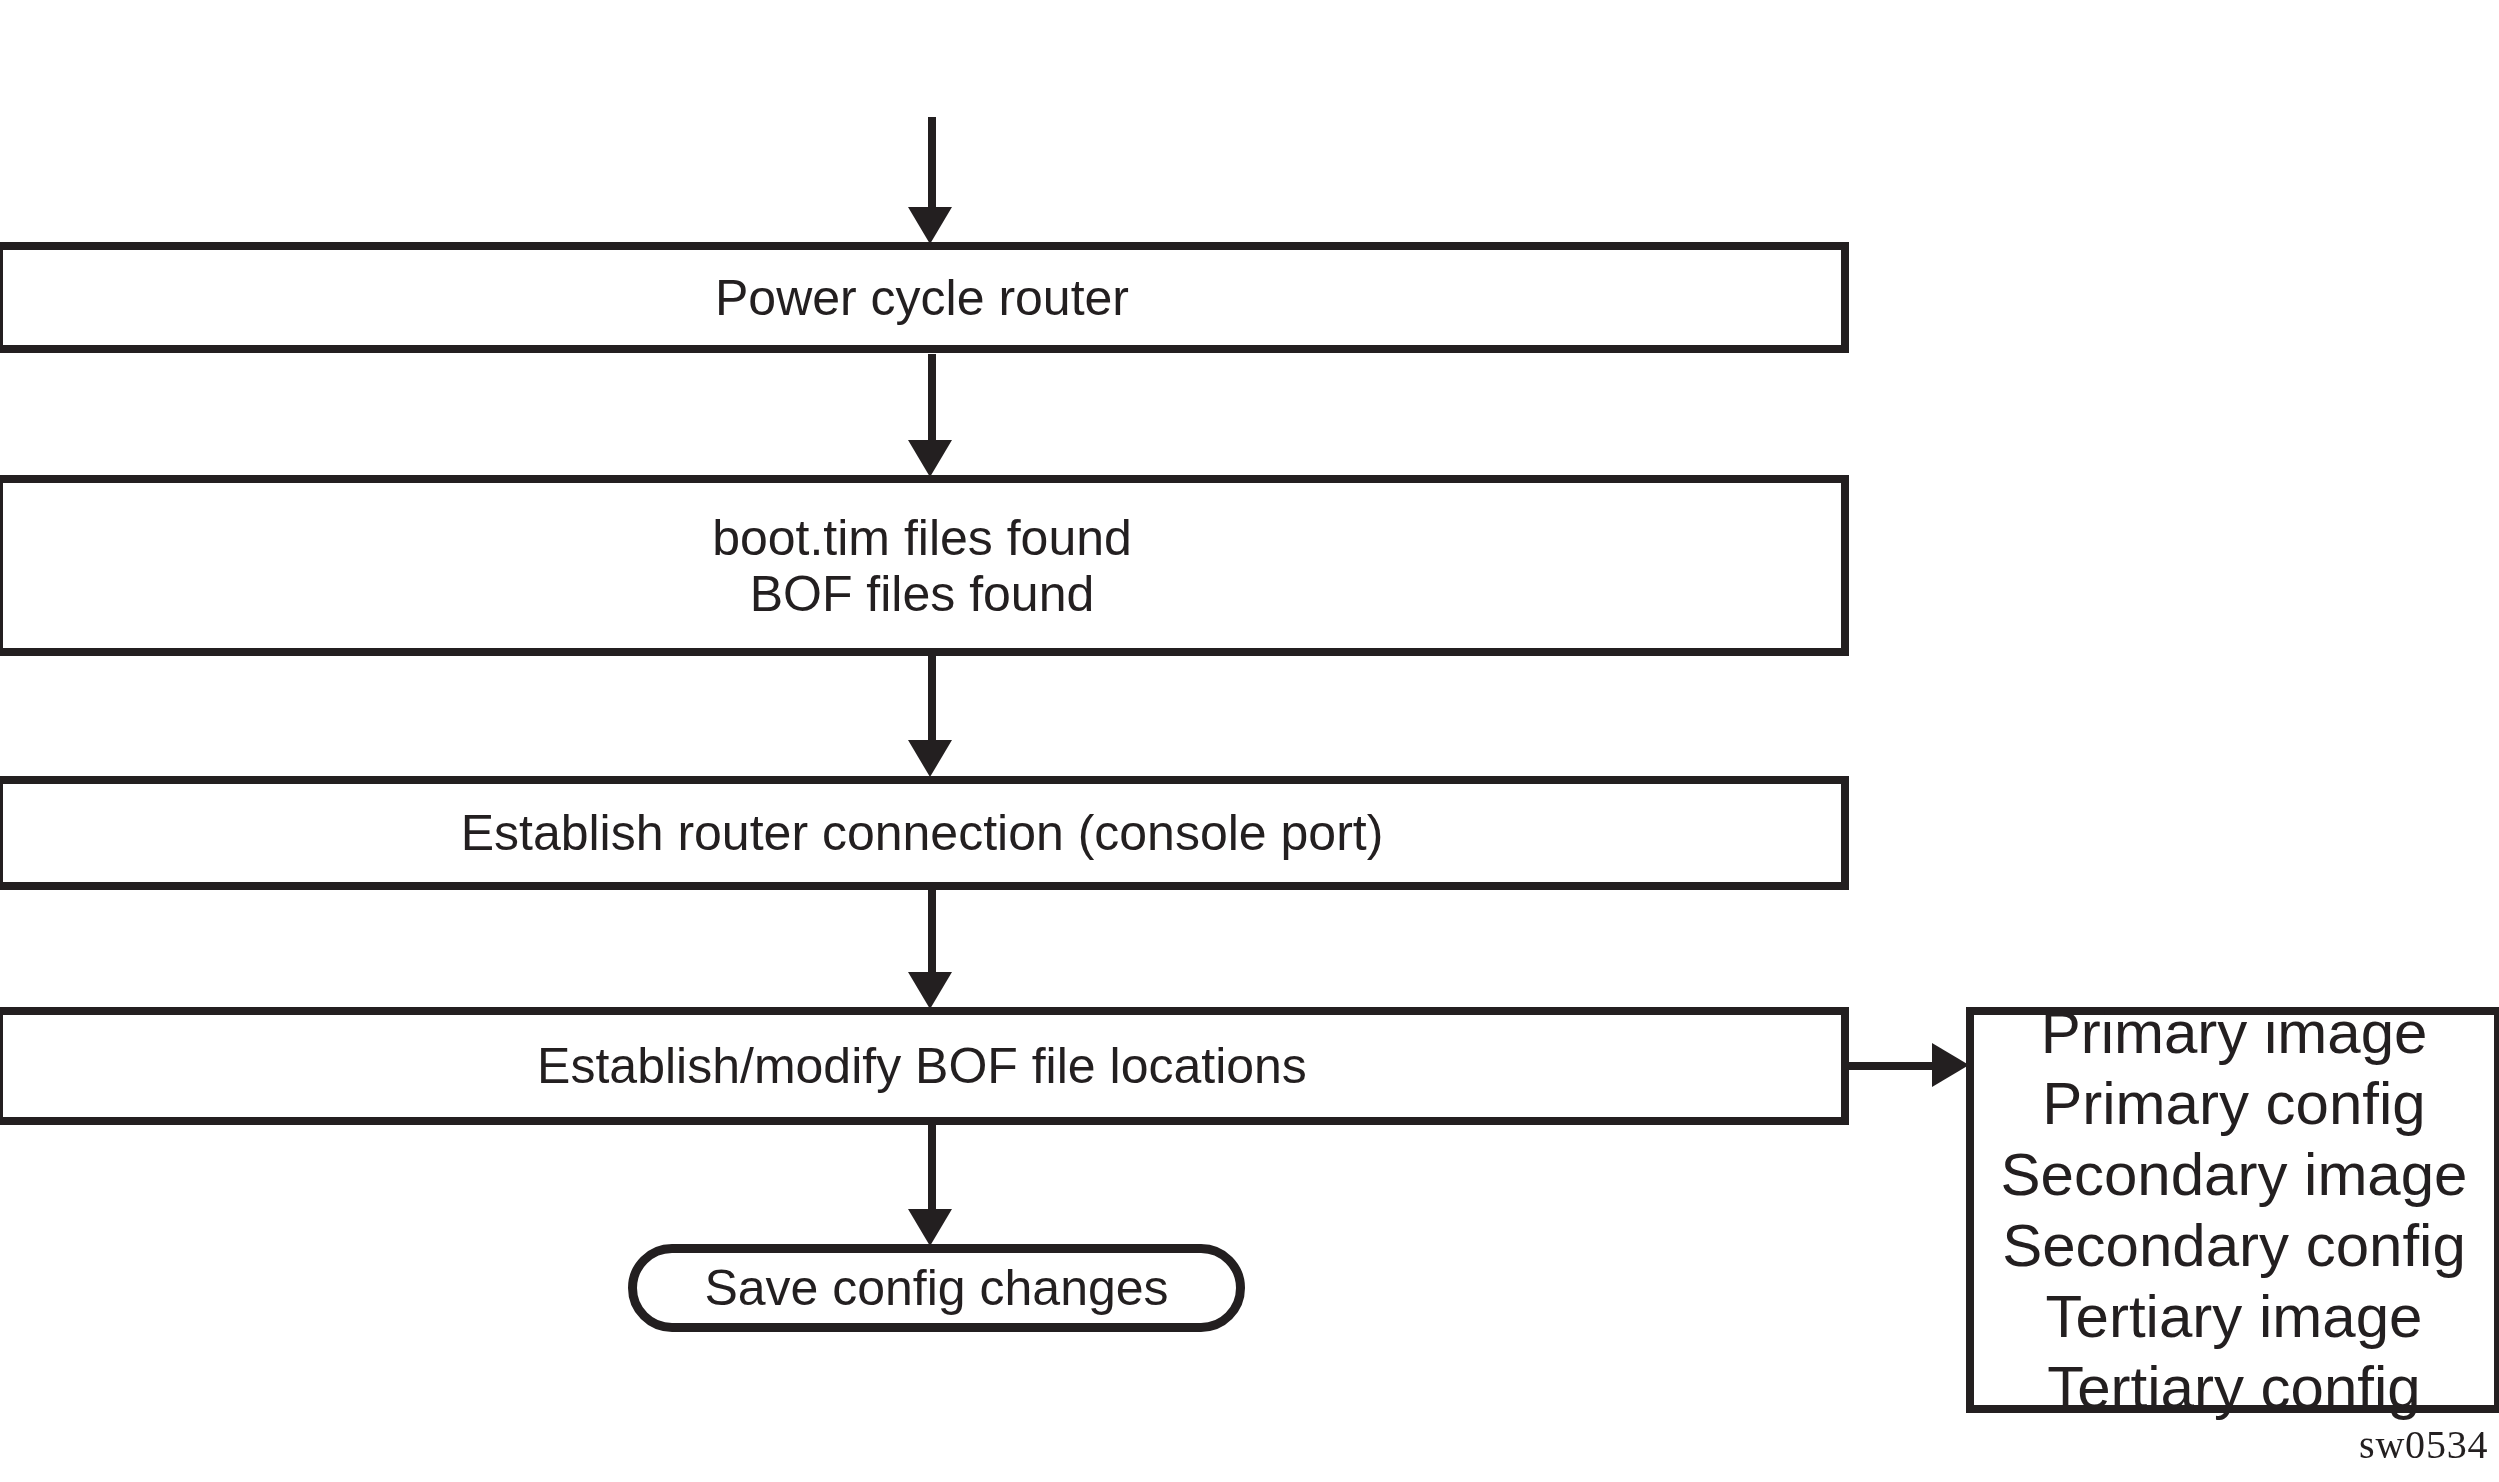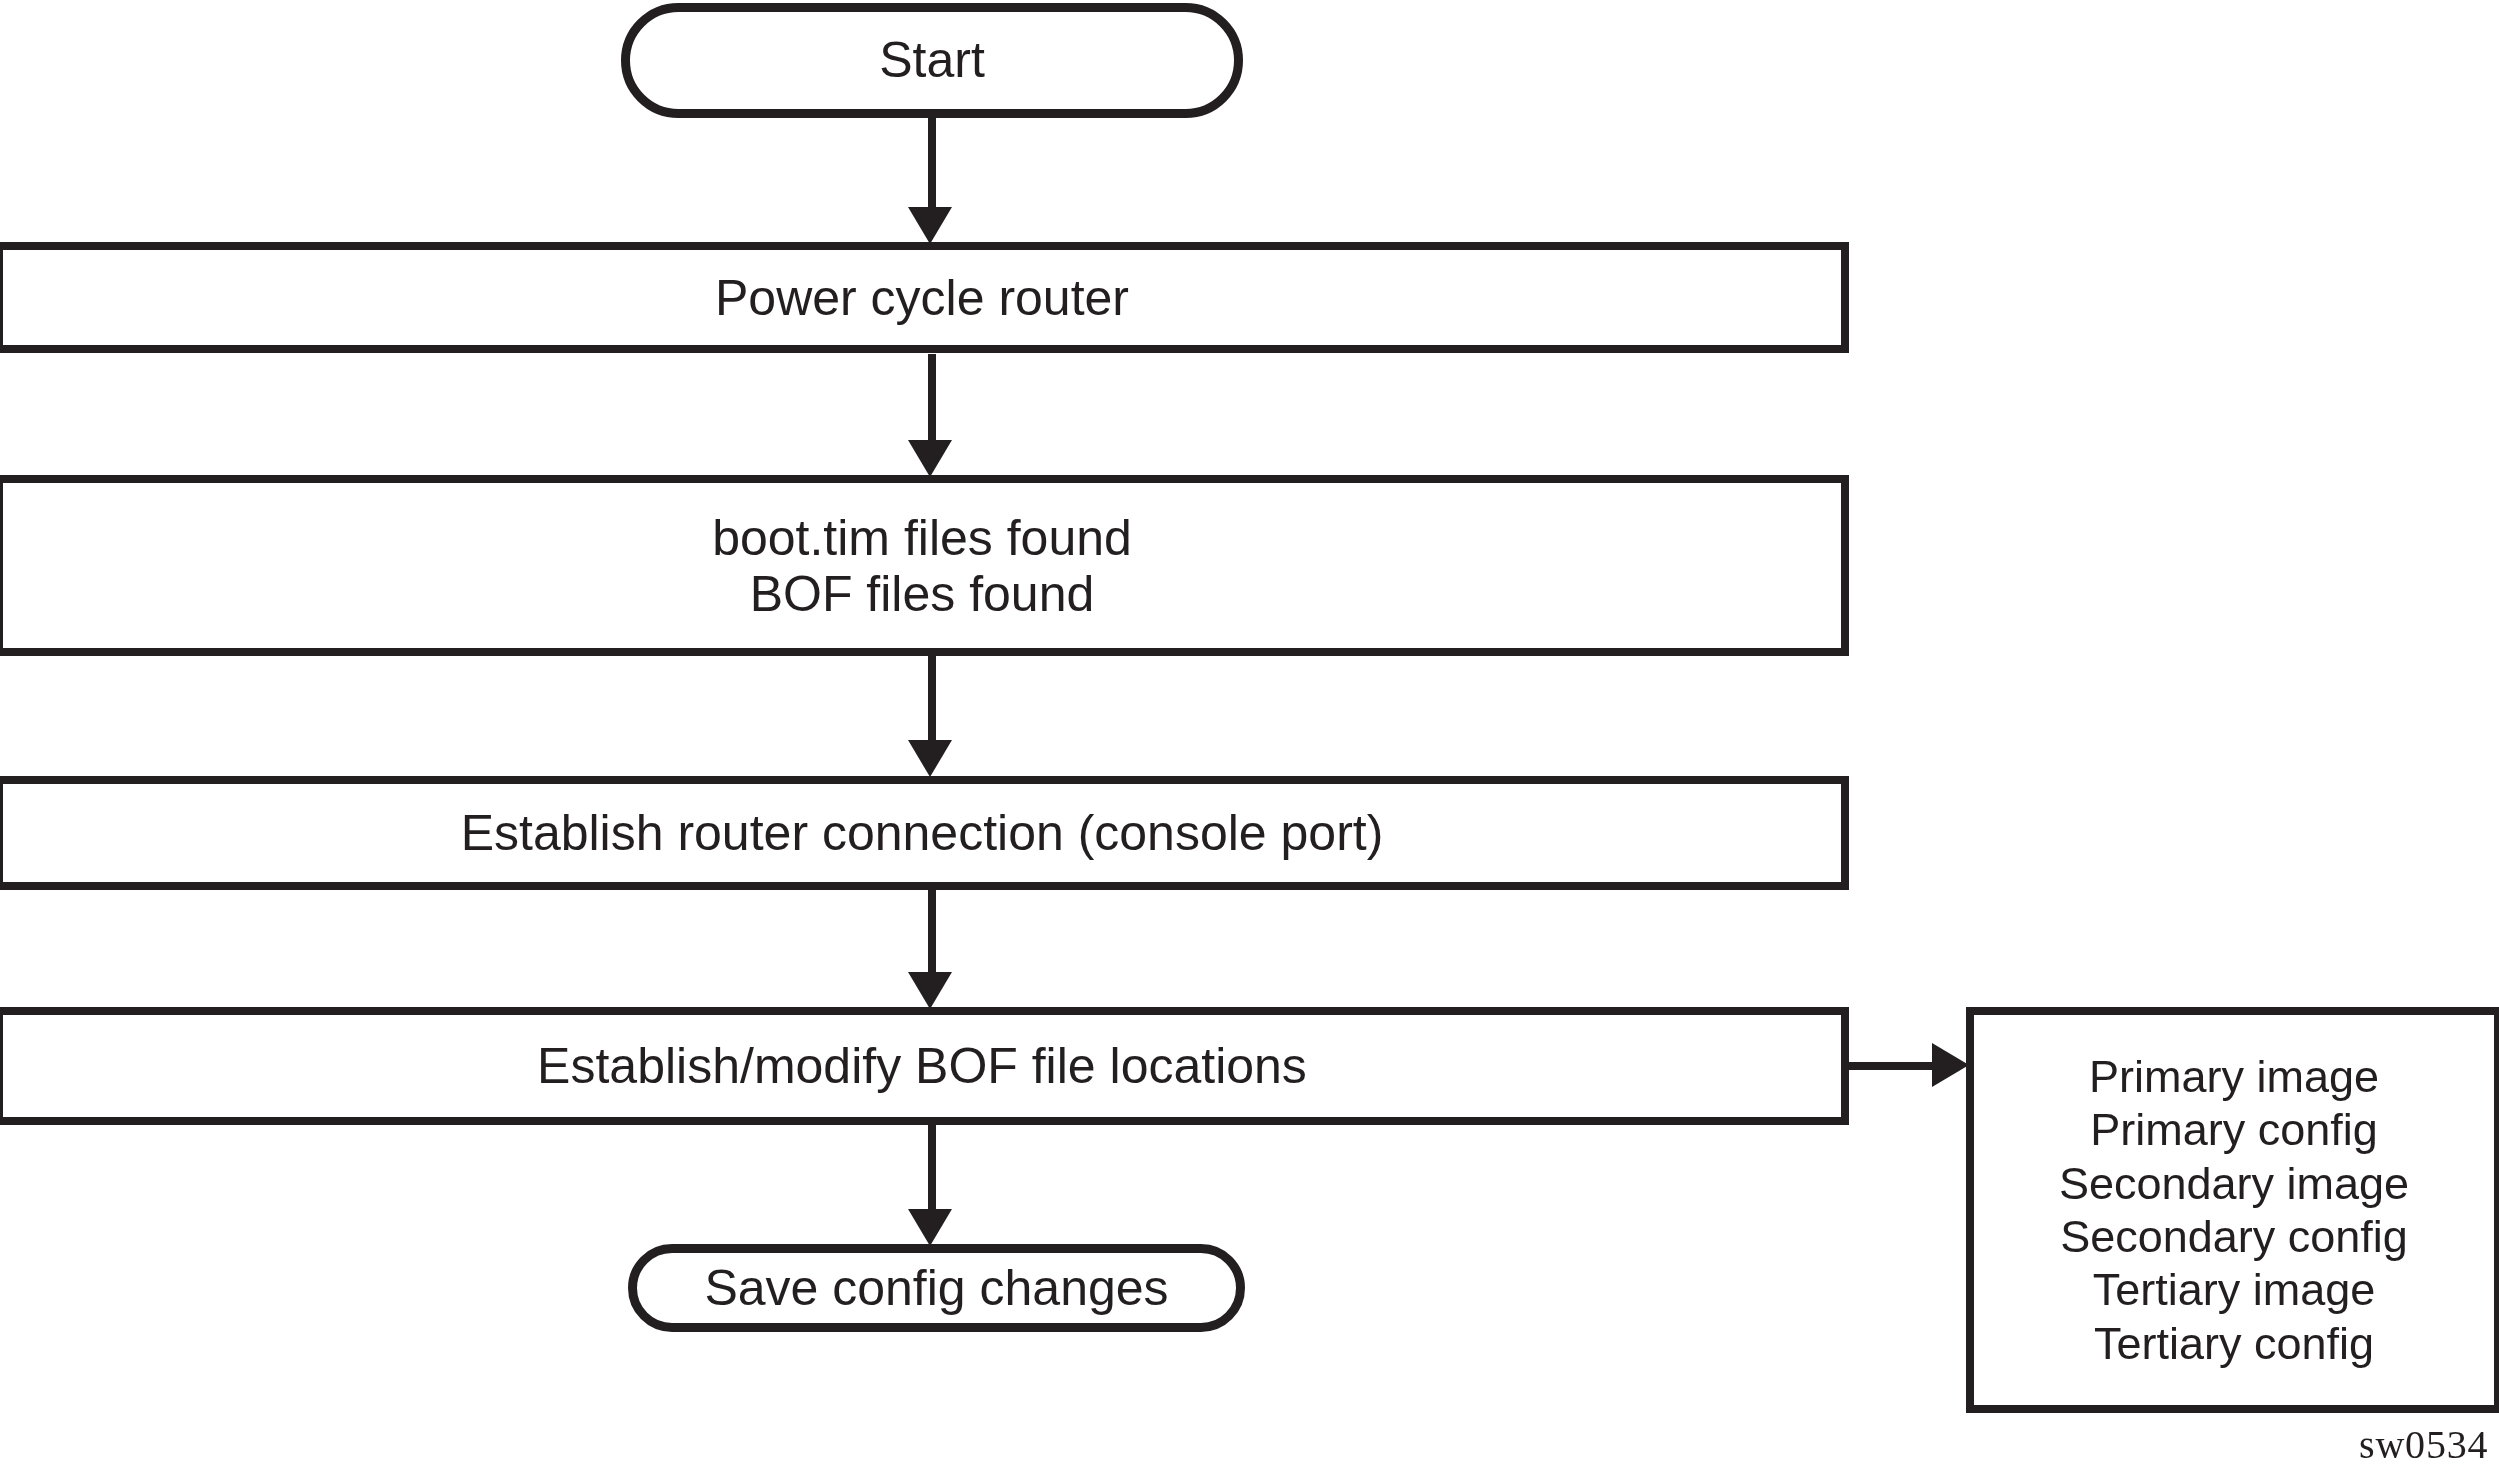--- a/index.html
+++ b/index.html
@@ -44,21 +44,21 @@
   
   #node-start       { left: 621px;  top: 2.5px;    width: 622px;  height: 115px; }
   #node-power       { left: -5px;   top: 242px;  width: 1854px; height: 111px; }
   #node-bootfiles   { left: -5px;   top: 475px;  width: 1854px; height: 181px; }
   #node-establish   { left: -5px;   top: 776px;  width: 1854px; height: 114px; }
   #node-configure   { left: -5px;   top: 1007px; width: 1854px; height: 118px; }
   #node-save        { left: 628px;  top: 1244px; width: 617px;  height: 88px; }
   #node-bof-list    { left: 1966px; top: 1007px; width: 536px;  height: 406px;
                       align-items: center; justify-content: center; }
 
-  #node-bof-list .node-label { font-size: 45px; line-height: 1.185; }
+  #node-bof-list .node-label { font-size: 60px; line-height: 1.185; }
 
   
   .conn-v {
     position: absolute;
     width: 7.5px;
     background: #231f20;
     left: 928px;
   }
   .arrow-down {
     position: absolute;
@@ -108,23 +108,20 @@
     font-size: 40px;
     color: #231f20;
     letter-spacing: 0.8px;
   }
 </style>
 </head>
 <body>
 
 <div id="canvas">
 
-  <div class="node terminator" id="node-start">
-    <span class="node-label">Start</span>
-  </div>
 
   <div class="conn-v" id="conn1"></div>
   <div class="arrow-down" id="arrow1"></div>
 
   <div class="node" id="node-power">
     <span class="node-label">Power cycle router</span>
   </div>
 
   <div class="conn-v" id="conn2"></div>
   <div class="arrow-down" id="arrow2"></div>

